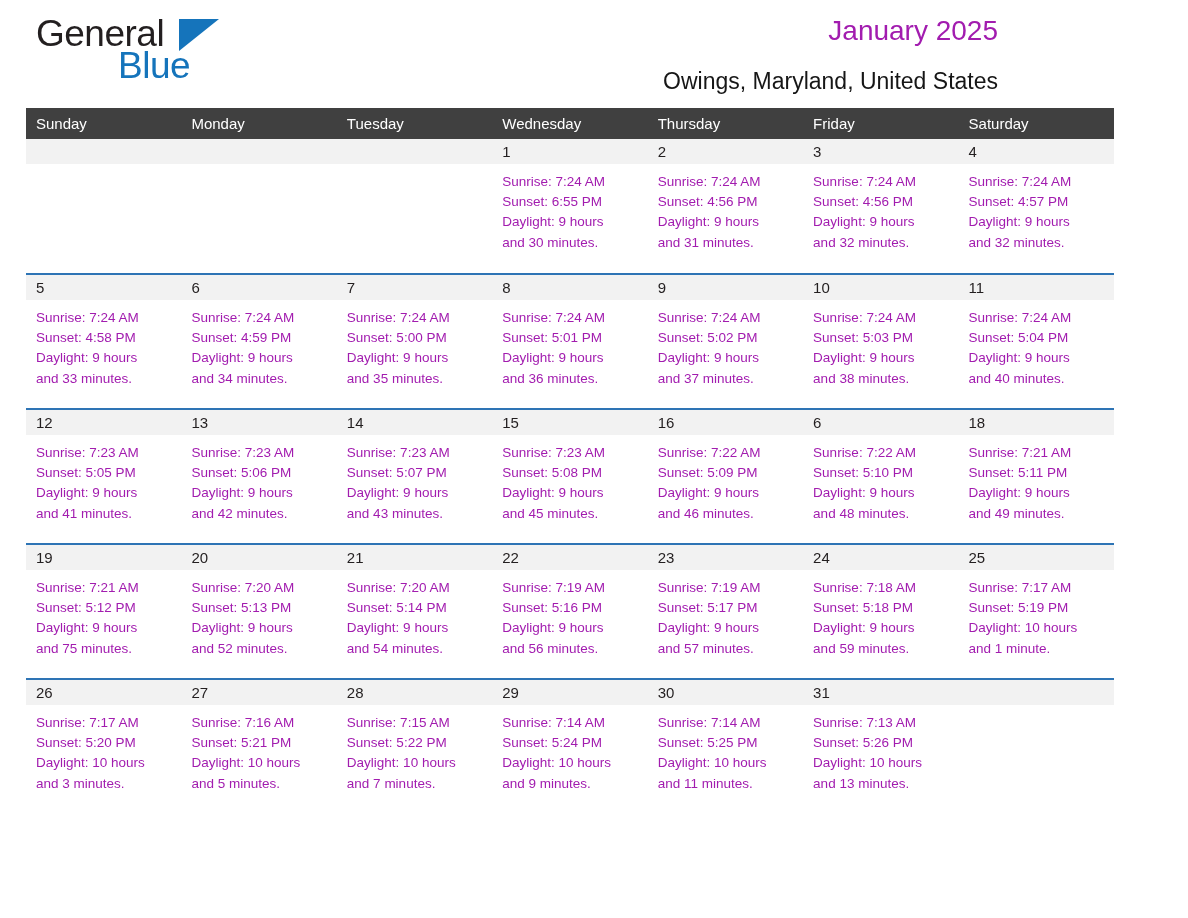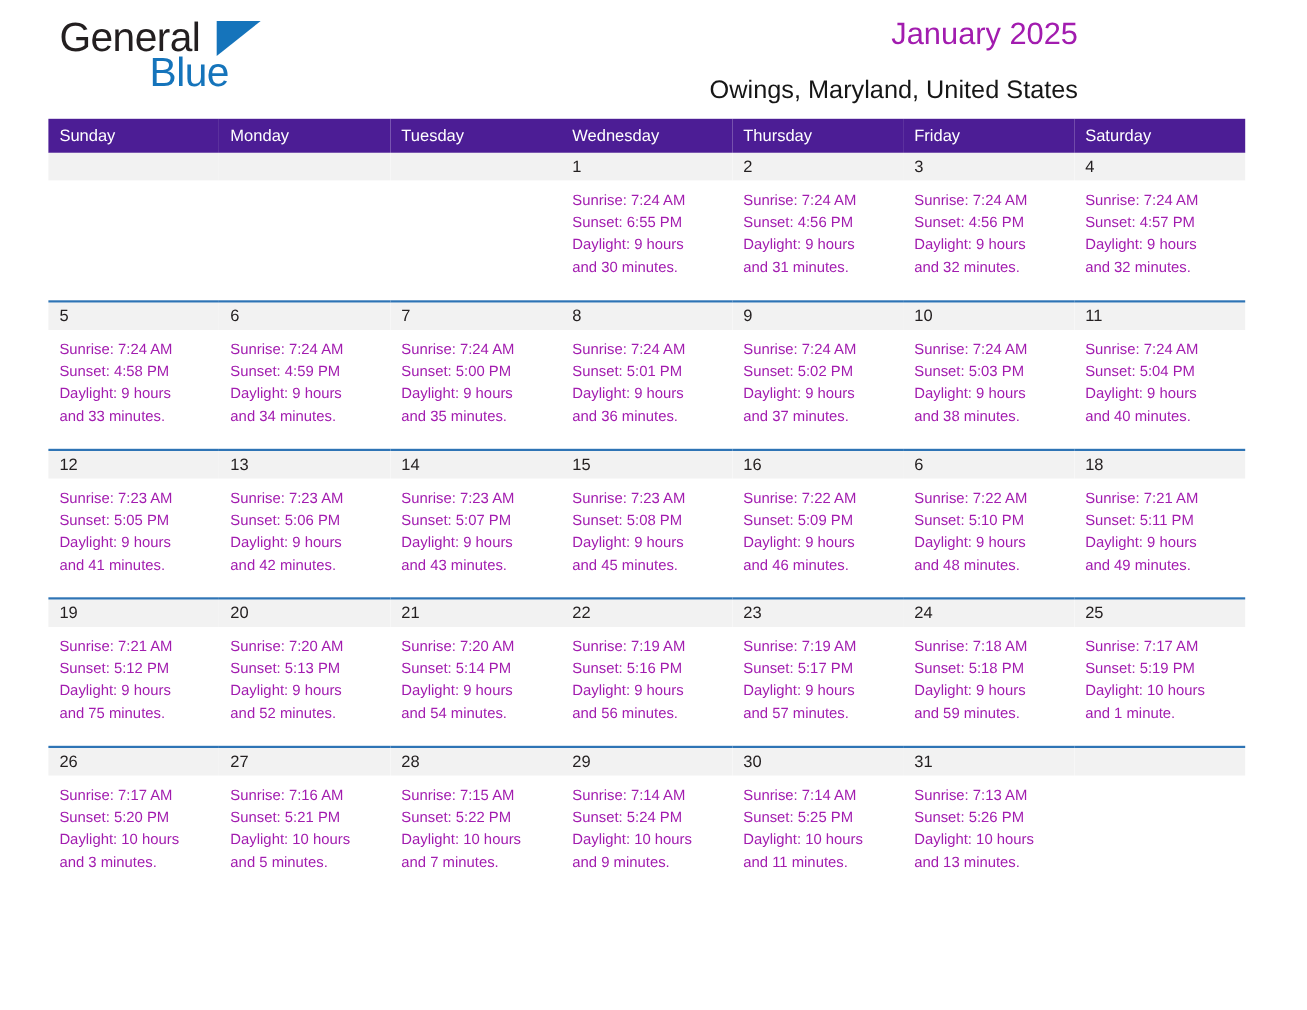--- a/index.html
+++ b/index.html
@@ -13,21 +13,21 @@
     height: 918px;
     font-family: "Liberation Sans", sans-serif;
     color: #000000;
     overflow: hidden;
   }
   .page {
     position: relative;
     width: 1024px;
     height: 918px;
     box-sizing: border-box;
-    padding: 0 44px;
+    padding: 0 26px;
     border-radius: 18px;
   }
 
   
   .masthead {
     position: relative;
     height: 108px;
     display: flex;
     align-items: flex-start;
     justify-content: space-between;
@@ -91,21 +91,21 @@
 
   
   .calendar {
     width: 1088px;
     border-collapse: collapse;
     table-layout: fixed;
   }
   .calendar col { width: 155.43px; }
 
   thead th {
-    background: #4c1d95;
+    background: #404040;
     color: #ffffff;
     font-size: 15px;
     font-weight: normal;
     text-align: left;
     padding: 7px 0 7px 10px;
     height: 17px;
     line-height: 17px;
   }
 
   tbody tr.week {

